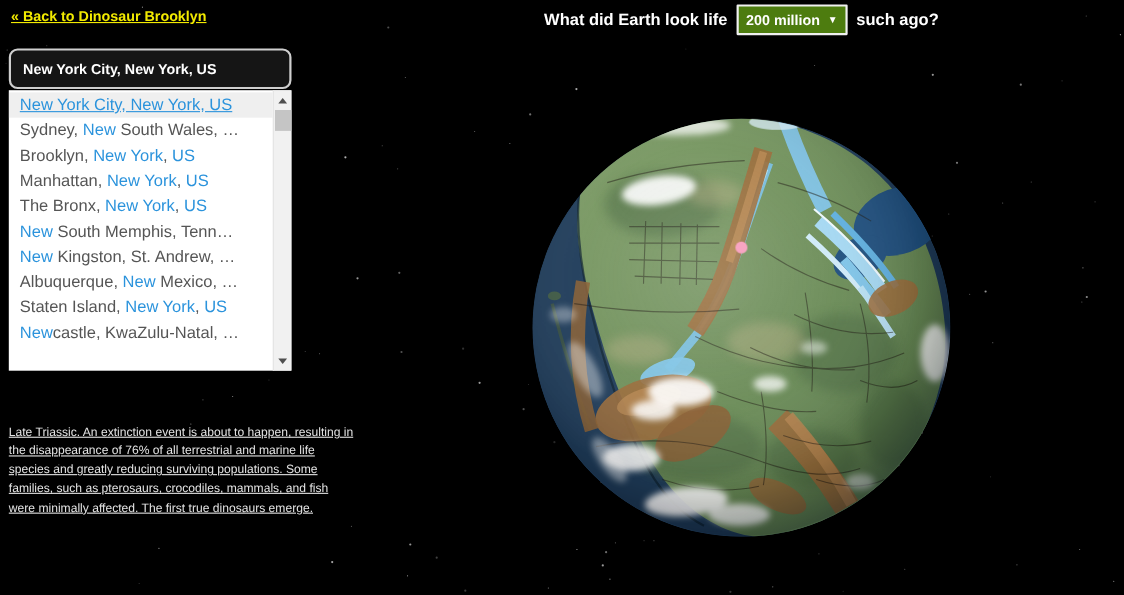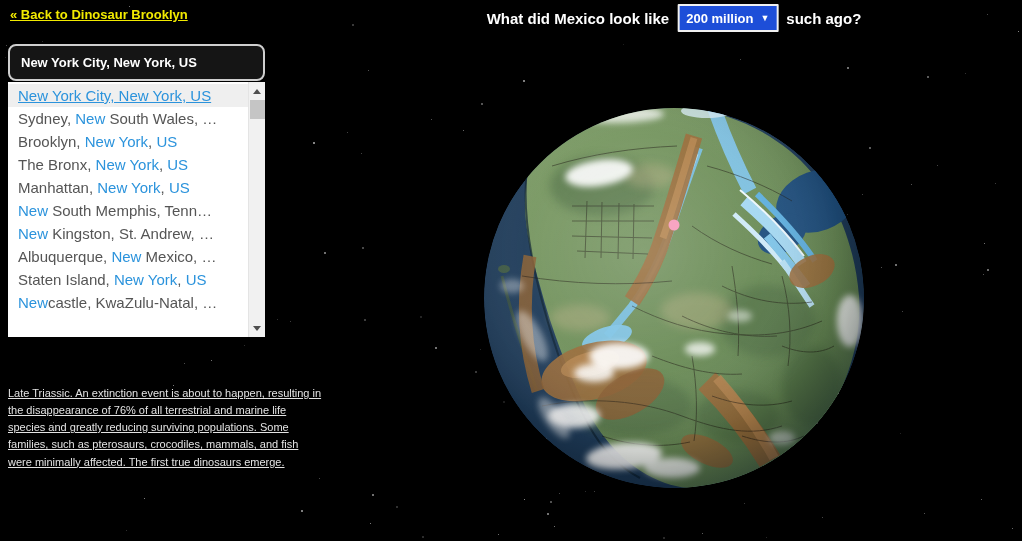--- a/index.html
+++ b/index.html
@@ -28,21 +28,21 @@
     font-size:13px;font-weight:bold;
     text-decoration:underline;cursor:pointer;white-space:nowrap;
   }
   #header-question{
     position:absolute;top:4px;left:674px;transform:translateX(-50%);
     display:flex;align-items:center;gap:8px;
     color:#fff;font-size:15px;font-weight:bold;white-space:nowrap;
   }
   #year-select{
     display:inline-flex;align-items:center;gap:7px;
-    background:#1d4ed8;color:#fff;
+    background:#4d7c0f;color:#fff;
     border:2px solid #f0f0f0;border-radius:1px;
     padding:12px 7px;height:21px;
     font-size:13px;font-weight:bold;cursor:pointer;
   }
   #year-select .arrow{font-size:9px;line-height:1;}
 
   
   #search-input{
     position:absolute;left:8px;top:44px;
     width:257px;height:37px;
@@ -236,37 +236,37 @@
     <i style="left: 218px; top: 279px; width: 1px; height: 1px; opacity: 0.38;"></i>
     <i style="left: 619px; top: 403px; width: 1px; height: 1px; opacity: 0.21;"></i>
     <i style="left: 372px; top: 494px; width: 2px; height: 2px; opacity: 0.59;"></i>
     <i style="left: 735px; top: 262px; width: 1px; height: 1px; opacity: 0.18;"></i>
     <i style="left: 88px; top: 132px; width: 1px; height: 1px; opacity: 0.23;"></i>
   </div>
 
 <a id="back-link">« Back to Dinosaur Brooklyn</a>
 
 <div id="header-question">
-  <span>What did Mexico look like</span>
+  <span>What did Earth look life</span>
   <span id="year-select">
     <span>200 million</span>
     <span class="arrow">▼</span>
   </span>
   <span>such ago?</span>
 </div>
 
 <input id="search-input" type="text" value="New York City, New York, US" style="">
 
 <div id="suggestions">
   <div id="suggestions-list">
       <div class="sug-row sel"><span class="hl">New York City, New York, US</span></div>
       <div class="sug-row"><span class="nm">Sydney, </span><span class="hl">New</span><span class="nm"> South Wales, …</span></div>
       <div class="sug-row"><span class="nm">Brooklyn, </span><span class="hl">New York</span><span class="nm">, </span><span class="hl">US</span></div>
+      <div class="sug-row"><span class="nm">Manhattan, </span><span class="hl">New York</span><span class="nm">, </span><span class="hl">US</span></div>
       <div class="sug-row"><span class="nm">The Bronx, </span><span class="hl">New York</span><span class="nm">, </span><span class="hl">US</span></div>
-      <div class="sug-row"><span class="nm">Manhattan, </span><span class="hl">New York</span><span class="nm">, </span><span class="hl">US</span></div>
       <div class="sug-row"><span class="hl">New</span><span class="nm"> South Memphis, Tenn…</span></div>
       <div class="sug-row"><span class="hl">New</span><span class="nm"> Kingston, St. Andrew, …</span></div>
       <div class="sug-row"><span class="nm">Albuquerque, </span><span class="hl">New</span><span class="nm"> Mexico, …</span></div>
       <div class="sug-row"><span class="nm">Staten Island, </span><span class="hl">New York</span><span class="nm">, </span><span class="hl">US</span></div>
       <div class="sug-row"><span class="hl">New</span><span class="nm">castle, KwaZulu-Natal, …</span></div>
     </div>
   <div id="sug-scrollbar">
     <div id="scroll-up" class="scroll-btn">
         <span class="tri-up"></span>
       </div>

